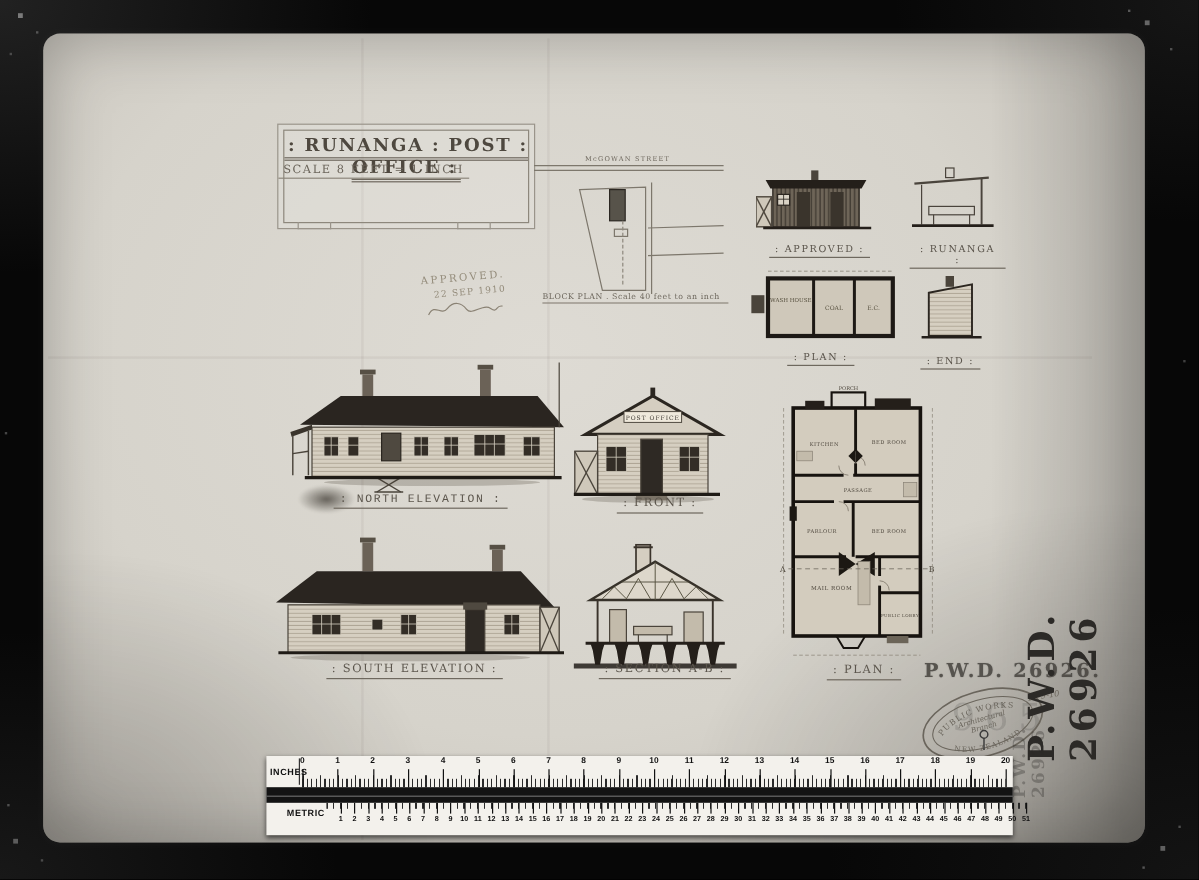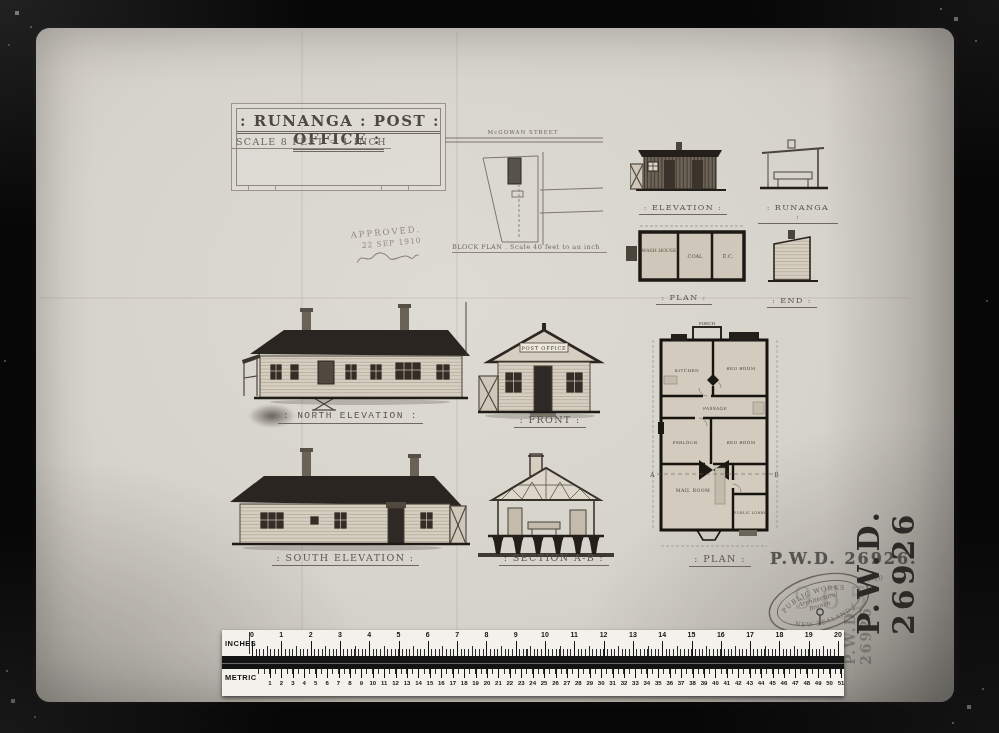--- a/index.html
+++ b/index.html
@@ -66,21 +66,21 @@
   .ghost-digits{left:793px;top:580px;font-weight:normal;font-size:31px;letter-spacing:8px;
     color:rgba(40,40,40,.15);}
   .date-note{left:856px;top:576px;font-size:7px;font-style:italic;color:#6e685e;transform:rotate(-8deg);}
 
   
   .ruler{left:222px;top:630px;width:622px;height:66px;background:#f3f1ec;
     box-shadow:0 2px 4px rgba(0,0,0,.6);}
   .r-inches{position:absolute;left:0;top:0;width:622px;height:26px;}
   .r-band{position:absolute;left:0;top:26px;width:622px;height:13px;background:#131313;}
   .r-band i{position:absolute;left:0;top:7px;width:622px;height:1px;background:#6a6a6a;display:block;}
-  .r-metric{position:absolute;left:0;top:39px;width:498px;height:27px;}
+  .r-metric{position:absolute;left:14px;top:39px;width:498px;height:27px;}
   .r-title{position:absolute;left:3px;font-size:7.5px;font-weight:bold;color:#111;
     font-family:"Liberation Sans",sans-serif;letter-spacing:.5px;}
   .r-inches .r-title{top:9px;} .r-metric .r-title{top:4px;}
   .r-sep{position:absolute;left:27px;top:2px;width:1px;height:22px;background:#333;}
   .minor-i{position:absolute;left:30px;width:586px;bottom:0;height:7px;
     background:repeating-linear-gradient(90deg,#2a2a2a 0 1px,transparent 1px 3.66px);}
   .half-i{position:absolute;left:30px;width:586px;bottom:0;height:10px;
     background:repeating-linear-gradient(90deg,#2a2a2a 0 1px,transparent 1px 14.65px);}
   .minor-m{position:absolute;left:36px;width:588px;top:0;height:5px;
     background:repeating-linear-gradient(90deg,#2a2a2a 0 1px,transparent 1px 5.71px);}
@@ -163,21 +163,21 @@
     <rect x="62" y="24" width="11" height="29" fill="#3a342c"></rect>
     <polygon points="8,14 92,14 88,21 12,21" fill="#241f1a"></polygon>
     <rect x="46" y="6" width="6" height="8" fill="#4a443b"></rect>
     <g stroke="#50493f" stroke-width="1.2">
       <rect x="0" y="28" width="13" height="25" fill="#cfc8ba"></rect>
       <line x1="0" y1="28" x2="13" y2="53"></line>
         <line x1="13" y1="28" x2="0" y2="53"></line>
     </g>
     <line x1="6" y1="54" x2="96" y2="54" stroke="#241f1a" stroke-width="2.2"></line>
   </svg>
-  <div class="dlabel lab-sm" style="left:638px;top:203px;width:90px;"><span>: ELEVATION :</span></div>
+  <div class="dlabel lab-sm" style="left:638px;top:203px;width:90px;"><span>: APPROVED :</span></div>
 
   <svg class="abs" style="left:758px;top:136px;" width="72" height="62">
     <g stroke="#4a443c" fill="none">
       <line x1="4" y1="17" x2="66" y2="12" stroke-width="2"></line>
       <line x1="60" y1="13" x2="60" y2="51" stroke-width="1.6"></line>
       <line x1="10" y1="18" x2="10" y2="51"></line>
       <rect x="16" y="36" width="38" height="7"></rect>
       <line x1="20" y1="43" x2="20" y2="51"></line>
         <line x1="50" y1="43" x2="50" y2="51"></line>
       <rect x="30" y="4" width="7" height="8"></rect>

